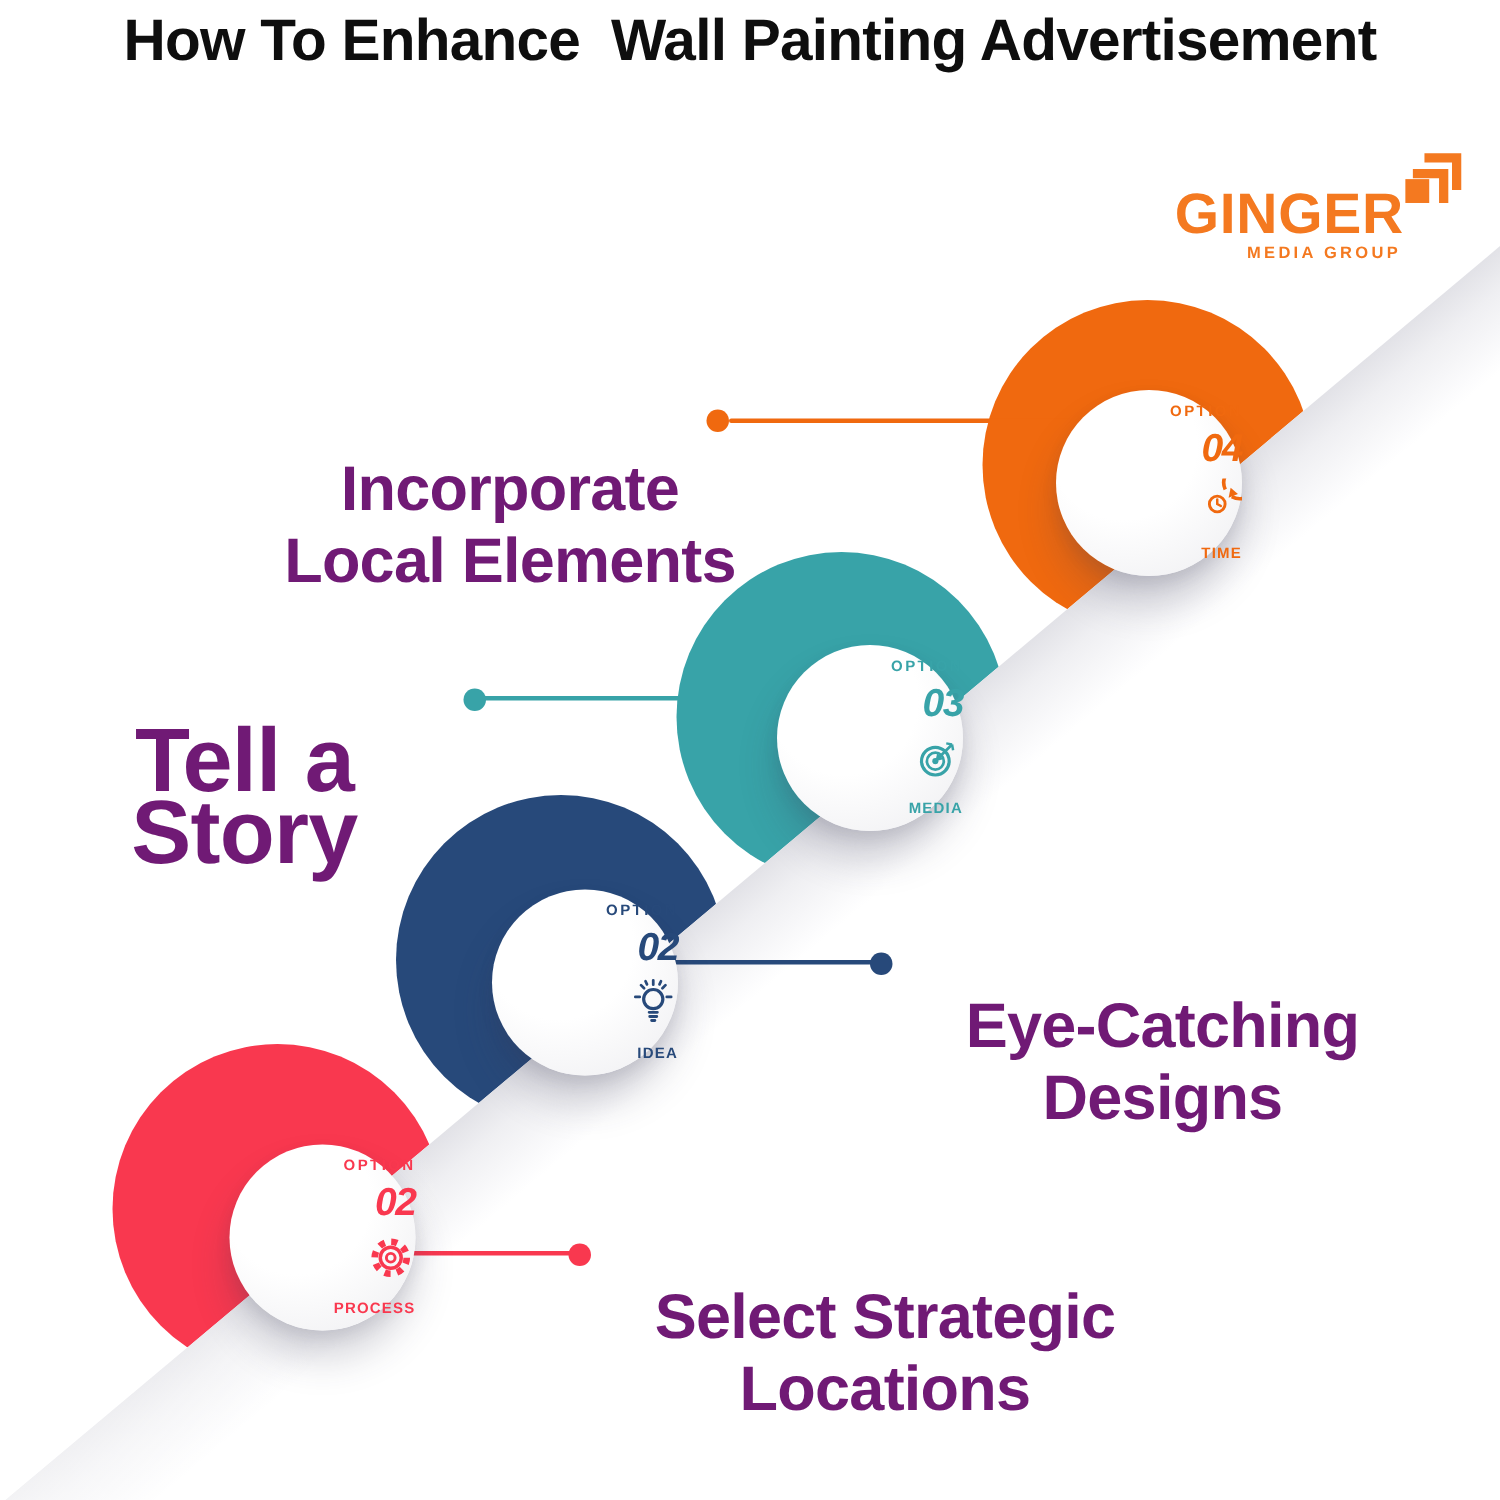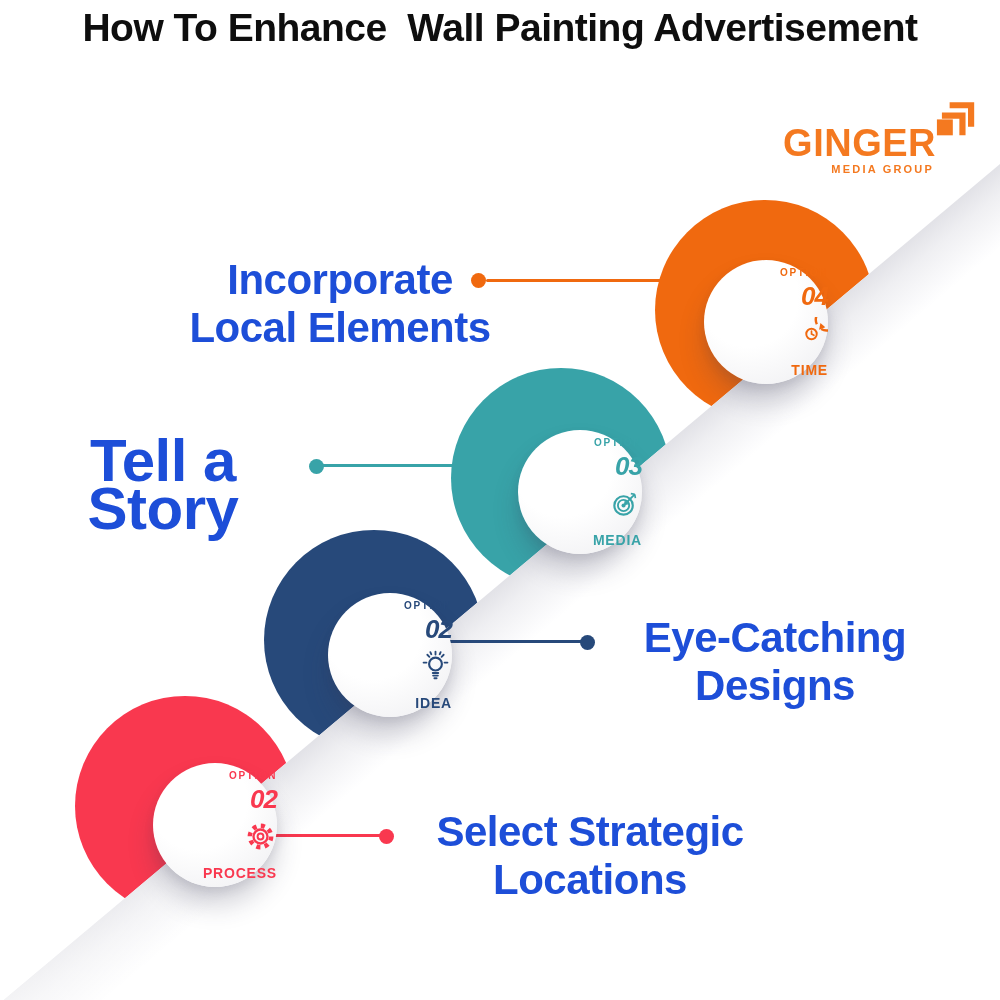--- a/index.html
+++ b/index.html
@@ -45,26 +45,26 @@
   .white{
     position:absolute;width:124px;height:124px;border-radius:50%;z-index:4;
     background:radial-gradient(circle at 36% 30%, #ffffff 42%, #ededf0 100%);
     box-shadow:0 18px 26px rgba(55,55,80,0.22), 0 5px 10px rgba(55,55,80,0.10);
     display:flex;flex-direction:column;align-items:flex-end;justify-content:center;
     color:var(--c);text-align:center;
   }
   .white .opt{font-size:10px;font-weight:bold;letter-spacing:1.6px;margin-bottom:1px;}
   .white .num{font-size:26px;font-weight:bold;line-height:34px;letter-spacing:-1px;margin-bottom:4px;font-style:italic;}
   .white .ic{width:33px;height:33px;}
-  .white .ilabel{font-size:14px;font-weight:bold;letter-spacing:0.8px;margin-top:12px;}
+  .white .ilabel{font-size:10px;font-weight:bold;letter-spacing:0.8px;margin-top:12px;}
   .conn{position:absolute;height:3px;border-radius:2px;background:var(--c);z-index:3;}
   .dot{position:absolute;width:15px;height:15px;border-radius:50%;background:var(--c);z-index:3;}
   .slabel{
-    position:absolute;z-index:5;color:#1d4ed8;font-weight:bold;
-    font-size:42px;line-height:48px;text-align:center;letter-spacing:-0.5px;
+    position:absolute;z-index:5;color:#701a75;font-weight:bold;
+    font-size:42px;line-height:48px;text-align:center;letter-spacing:-0.5px;margin-top:46px;
   }
   
   .step1 .big{left:75px;top:696px;}
   .step1 .white{left:153px;top:763px;}
   .step1 .conn{left:264px;top:834px;width:120px;}
   .step1 .dot{left:379px;top:829px;}
   .step1 .slabel{left:380px;top:808px;width:420px;}
 
   .step2 .big{left:264px;top:530px;}
   .step2 .white{left:328px;top:593px;}

